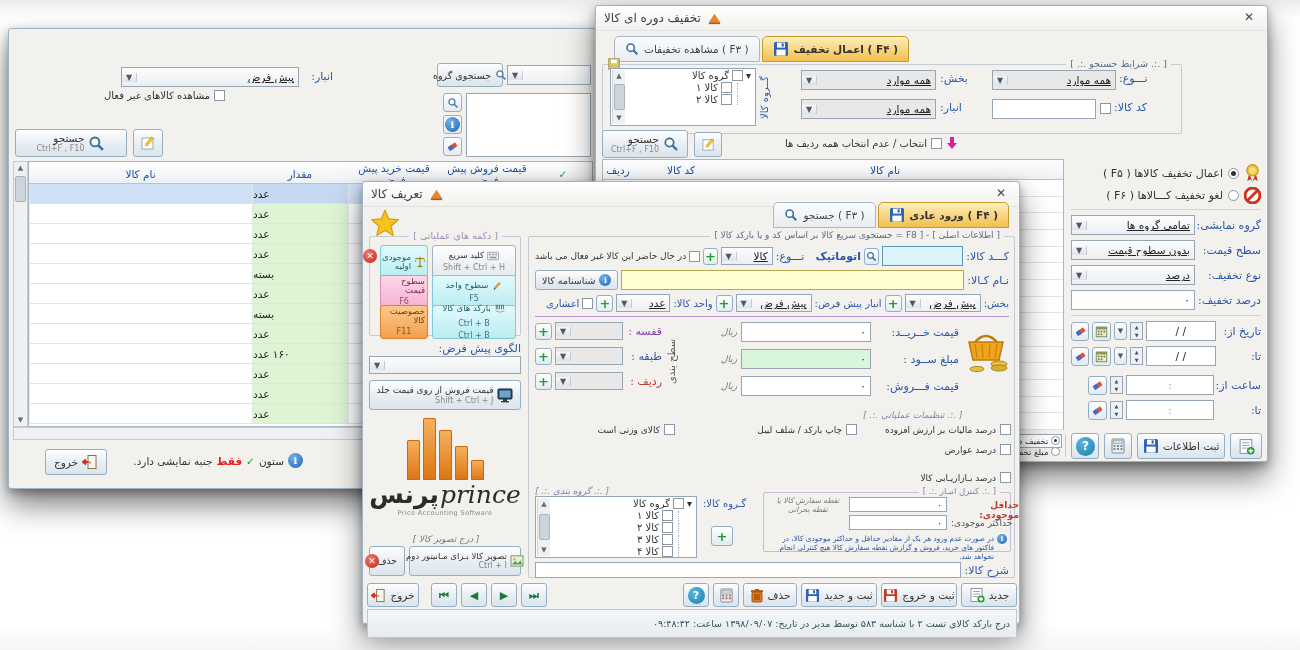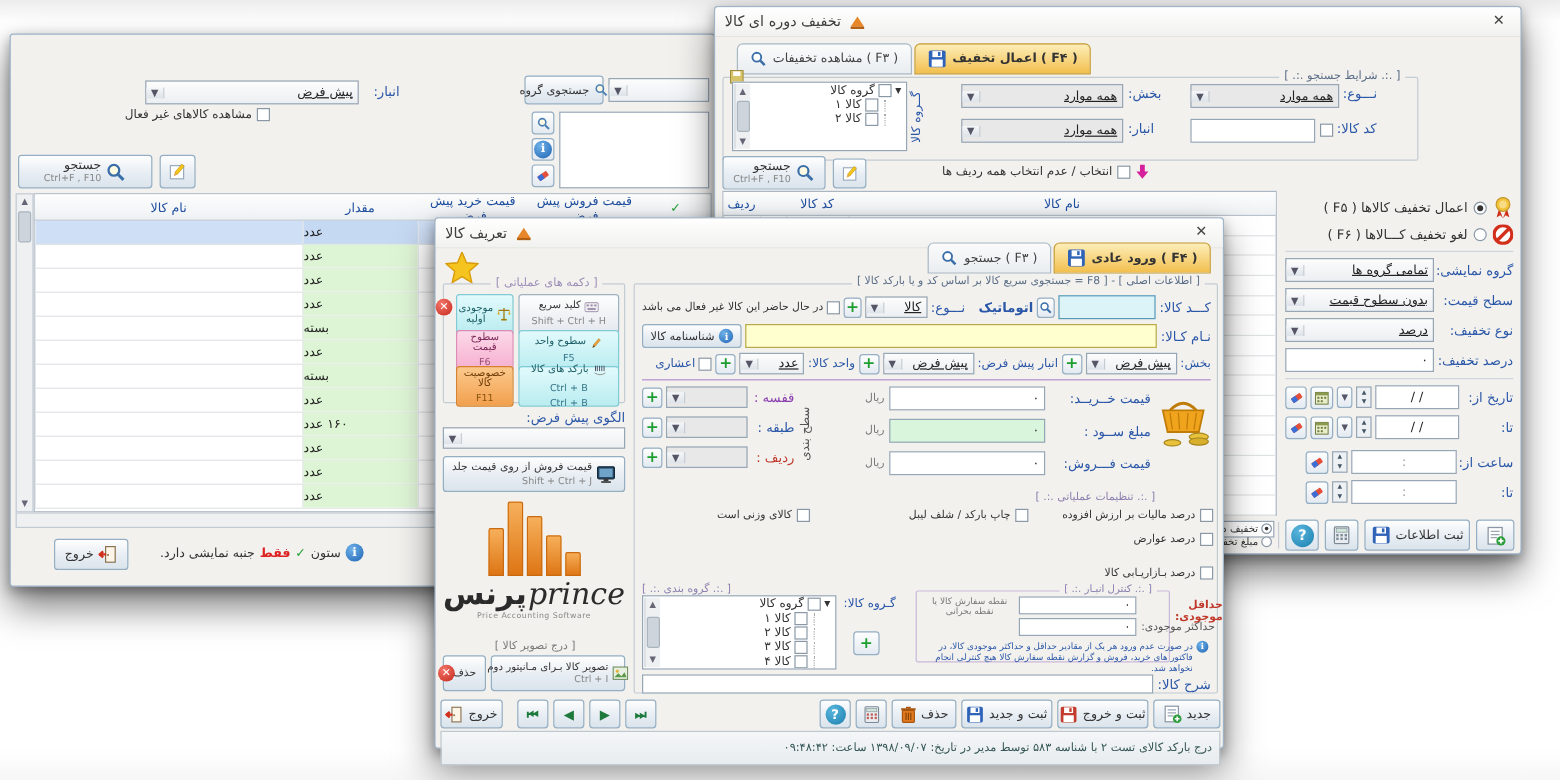--- a/index.html
+++ b/index.html
@@ -10,21 +10,21 @@
   
   .win{position:absolute;background:#f2f1ee;border:1px solid #9fb4c9;border-radius:3px;
        box-shadow:0 16px 30px rgba(0,0,0,.5),0 4px 10px rgba(0,0,0,.3);direction:rtl;}
   .tb{height:25px;display:flex;flex-direction:row-reverse;justify-content:flex-end;align-items:center;gap:6px;
       padding:0 8px;background:linear-gradient(#ffffff,#f1f1ef);border-bottom:1px solid #e2e2df;
       border-radius:3px 3px 0 0;font-size:12px;color:#3c3c3c;direction:ltr;}
   .xbtn{position:absolute;top:4px;left:auto;right:10px;width:16px;height:16px;line-height:15px;text-align:center;
         color:#444;font-size:12px;cursor:default;}
   
   .lbl{color:#2b57a8;font-size:11px;white-space:nowrap;}
-  .slbl{color:#777;font-size:9px;white-space:nowrap;}
+  .slbl{color:#777;font-size:9px;white-space:nowrap;font-style:italic;}
   .combo{display:flex;align-items:center;height:20px;background:linear-gradient(#fcfcfc,#eceff2);
          border:1px solid #97a6b4;direction:ltr;}
   .combo .arr{width:15px;text-align:center;color:#556;font-size:8px;border-right:1px solid #c6ccd2;
               background:linear-gradient(#f5f7f9,#dde3e9);}
   .combo .val{flex:1;text-align:right;direction:rtl;font-size:10.5px;color:#222;padding:0 4px;white-space:nowrap;overflow:hidden;text-decoration:underline;}
   .tbx{background:#fff;border:1px solid #97a6b4;height:20px;font-size:10.5px;color:#222;
        display:flex;align-items:center;padding:0 4px;direction:rtl;}
   .btn{display:inline-flex;align-items:center;justify-content:center;gap:4px;
        background:linear-gradient(#fefefe,#e7edf3 55%,#dbe4ec);border:1px solid #94aec4;border-radius:3px;
        font-size:10.5px;color:#333;white-space:nowrap;}
@@ -52,21 +52,21 @@
   .trow .c{height:100%;display:flex;align-items:center;justify-content:center;border-left:1px solid #e6e9ec;direction:ltr;}
   .trow .num{justify-content:flex-end;padding-right:6px;}
   .trow .qty{background:#def5d5;justify-content:flex-end;padding-right:3px;overflow:hidden;white-space:nowrap;direction:rtl;}
   .trow.sel{background:#cfdff5;}
   .trow.sel .qty{background:#c6d9f2;}
   .vscroll{position:absolute;width:15px;background:#eef0f2;border:1px solid #c2cad2;display:flex;flex-direction:column;justify-content:space-between;align-items:center;}
   .sa{font-size:7px;color:#667;padding:2px 0;}
   .vthumb{width:11px;height:26px;background:#cdd4db;border:1px solid #aab4be;border-radius:2px;}
   
   .obtn{display:flex;align-items:center;justify-content:center;gap:3px;border-radius:3px;border:1px solid;
-        font-size:8.5px;line-height:1.1;text-align:center;padding:16px 2px;}
+        font-size:8.5px;line-height:1.1;padding:16px 2px;}
   .cyn{background:linear-gradient(#e2fafc,#b9ecf0);border-color:#7fcbd6;color:#1c5e66;}
   .pnk{background:linear-gradient(#fcd9e8,#f6afd0);border-color:#df8ab4;color:#7c2a57;}
   .org{background:linear-gradient(#fbc98c,#f2a04e);border-color:#d8832b;color:#6e3c08;}
   .gry{background:linear-gradient(#fdfdfd,#e4e9ee);border-color:#9fb2c2;color:#333;}
   
   .ic{display:inline-block;vertical-align:middle;flex:0 0 auto;}
   .iinfo{width:15px;height:15px;border-radius:50%;background:radial-gradient(circle at 35% 30%,#6fb1e8,#1f64b4);
          color:#fff;font-size:10px;font-weight:bold;text-align:center;line-height:15px;font-family:"DejaVu Serif",serif;}
   .ihelp{width:19px;height:19px;border-radius:50%;background:radial-gradient(circle at 35% 30%,#59b6dd,#1a7fae);
          color:#fff;font-size:12px;font-weight:bold;text-align:center;line-height:19px;}
@@ -1028,21 +1028,21 @@
       </div>
     <div style="position:absolute;left:570px;top:262px;width:78px;display:flex;direction:rtl;gap:4px;align-items:center">
         <span class="cb"></span>
         <span style="font-size:9px;color:#333">درصد عوارض</span>
       </div>
     <div style="position:absolute;left:528px;top:290px;width:120px;display:flex;direction:rtl;gap:4px;align-items:center">
         <span class="cb"></span>
         <span style="font-size:9px;color:#333">درصد بـازاریـابی کالا</span>
       </div>
 
-    <div class="grp" style="left:400px;top:310px;width:212px;height:60px;border-color:#c9b8d8">
+    <div class="grp" style="left:400px;top:310px;width:248px;height:60px;border-color:#c9b8d8">
       <span class="glab" style="font-size:8.5px;color:#8a7fae">[ .:. کنترل انبـار .:. ]</span>
     </div>
     <span style="position:absolute;left:588px;top:318px;font-size:9px;color:#c0392b;font-weight:bold">حداقل موجودی:</span>
     <div class="tbx" style="position:absolute;left:486px;top:315px;width:98px;height:15px;justify-content:flex-end;direction:ltr;font-size:9px">۰</div>
     <div class="slbl" style="position:absolute;left:408px;top:314px;width:74px;font-size:7.5px;white-space:normal;text-align:center;direction:rtl">نقطه سفارش کالا یا نقطه بحرانی</div>
     <span style="position:absolute;left:588px;top:336px;font-size:9px;color:#555">حداکثر موجودی:</span>
     <div class="tbx" style="position:absolute;left:486px;top:333px;width:98px;height:15px;justify-content:flex-end;direction:ltr;font-size:9px">۰</div>
     <div style="position:absolute;left:404px;top:352px;width:240px;display:flex;direction:rtl;gap:3px;align-items:flex-start">
       <span class="iinfo ic" style="width:10px;height:10px;line-height:10px;font-size:7px">i</span>
       <span style="font-size:7.3px;color:#2b57a8;line-height:1.25">در صورت عدم ورود هر یک از مقادیر حداقل و حداکثر موجودی کالا، در فاکتور های خرید، فروش و گزارش نقطه سفارش کالا هیچ کنترلی انجام نخواهد شد.</span>

